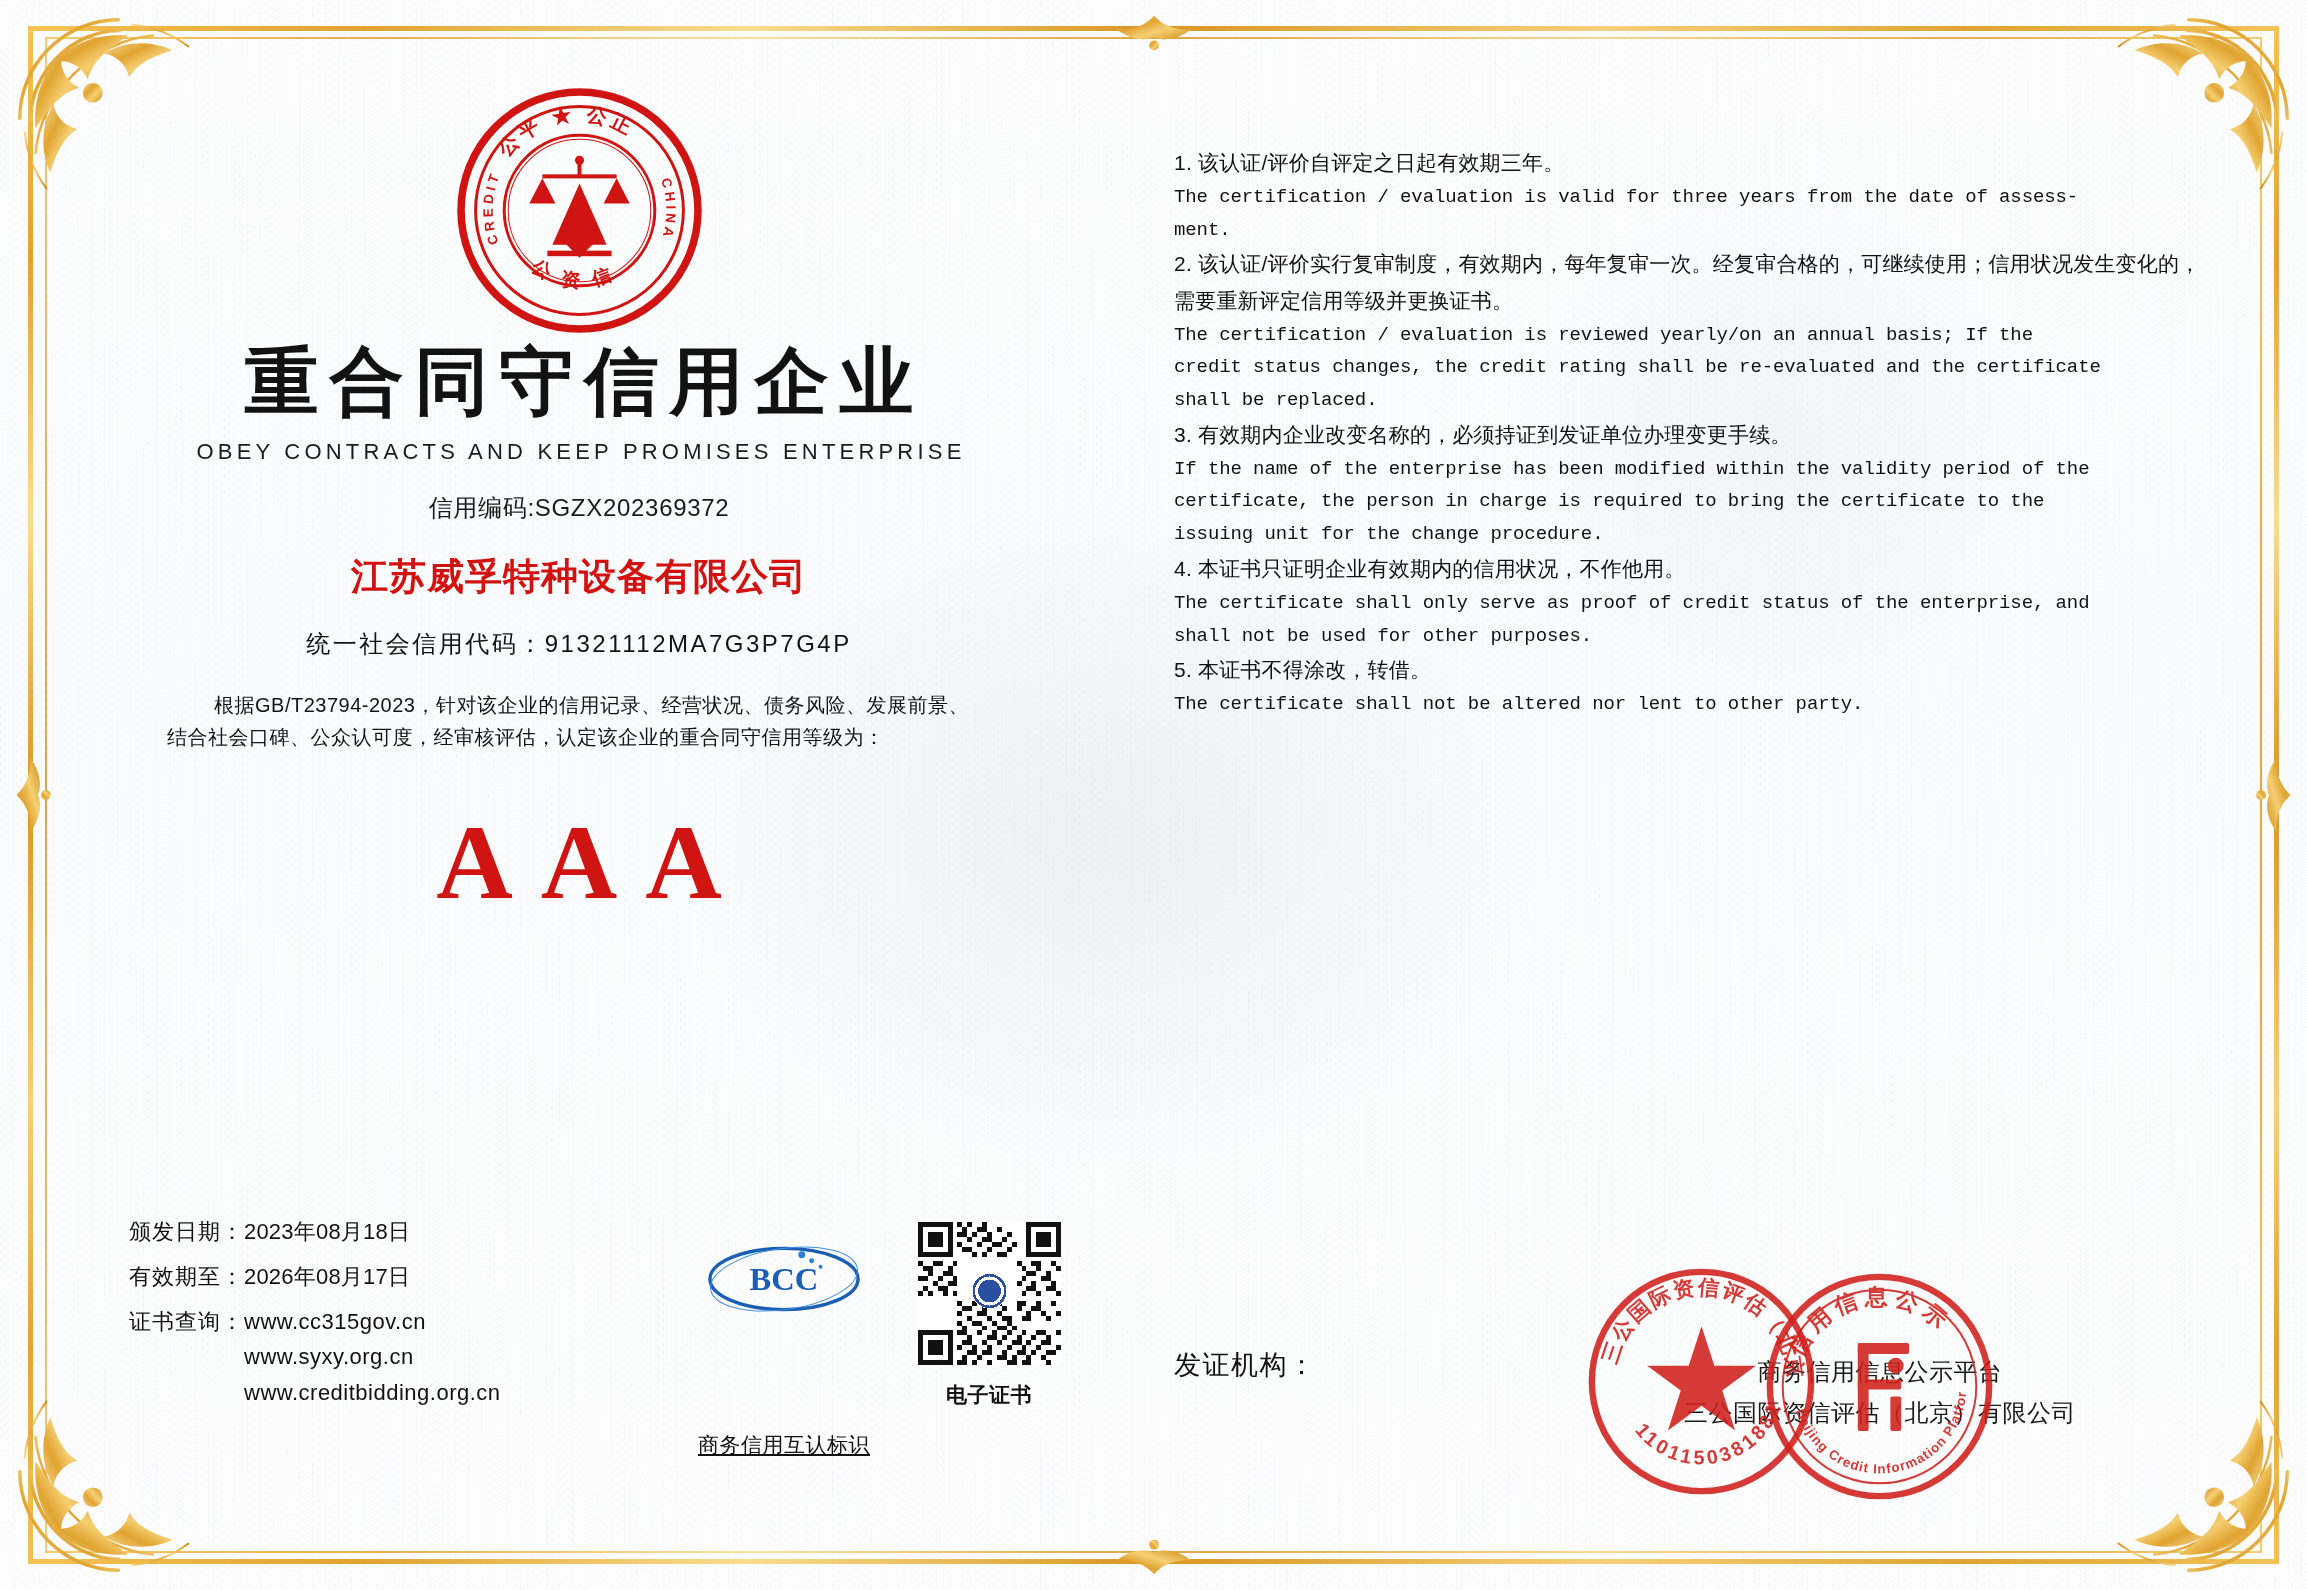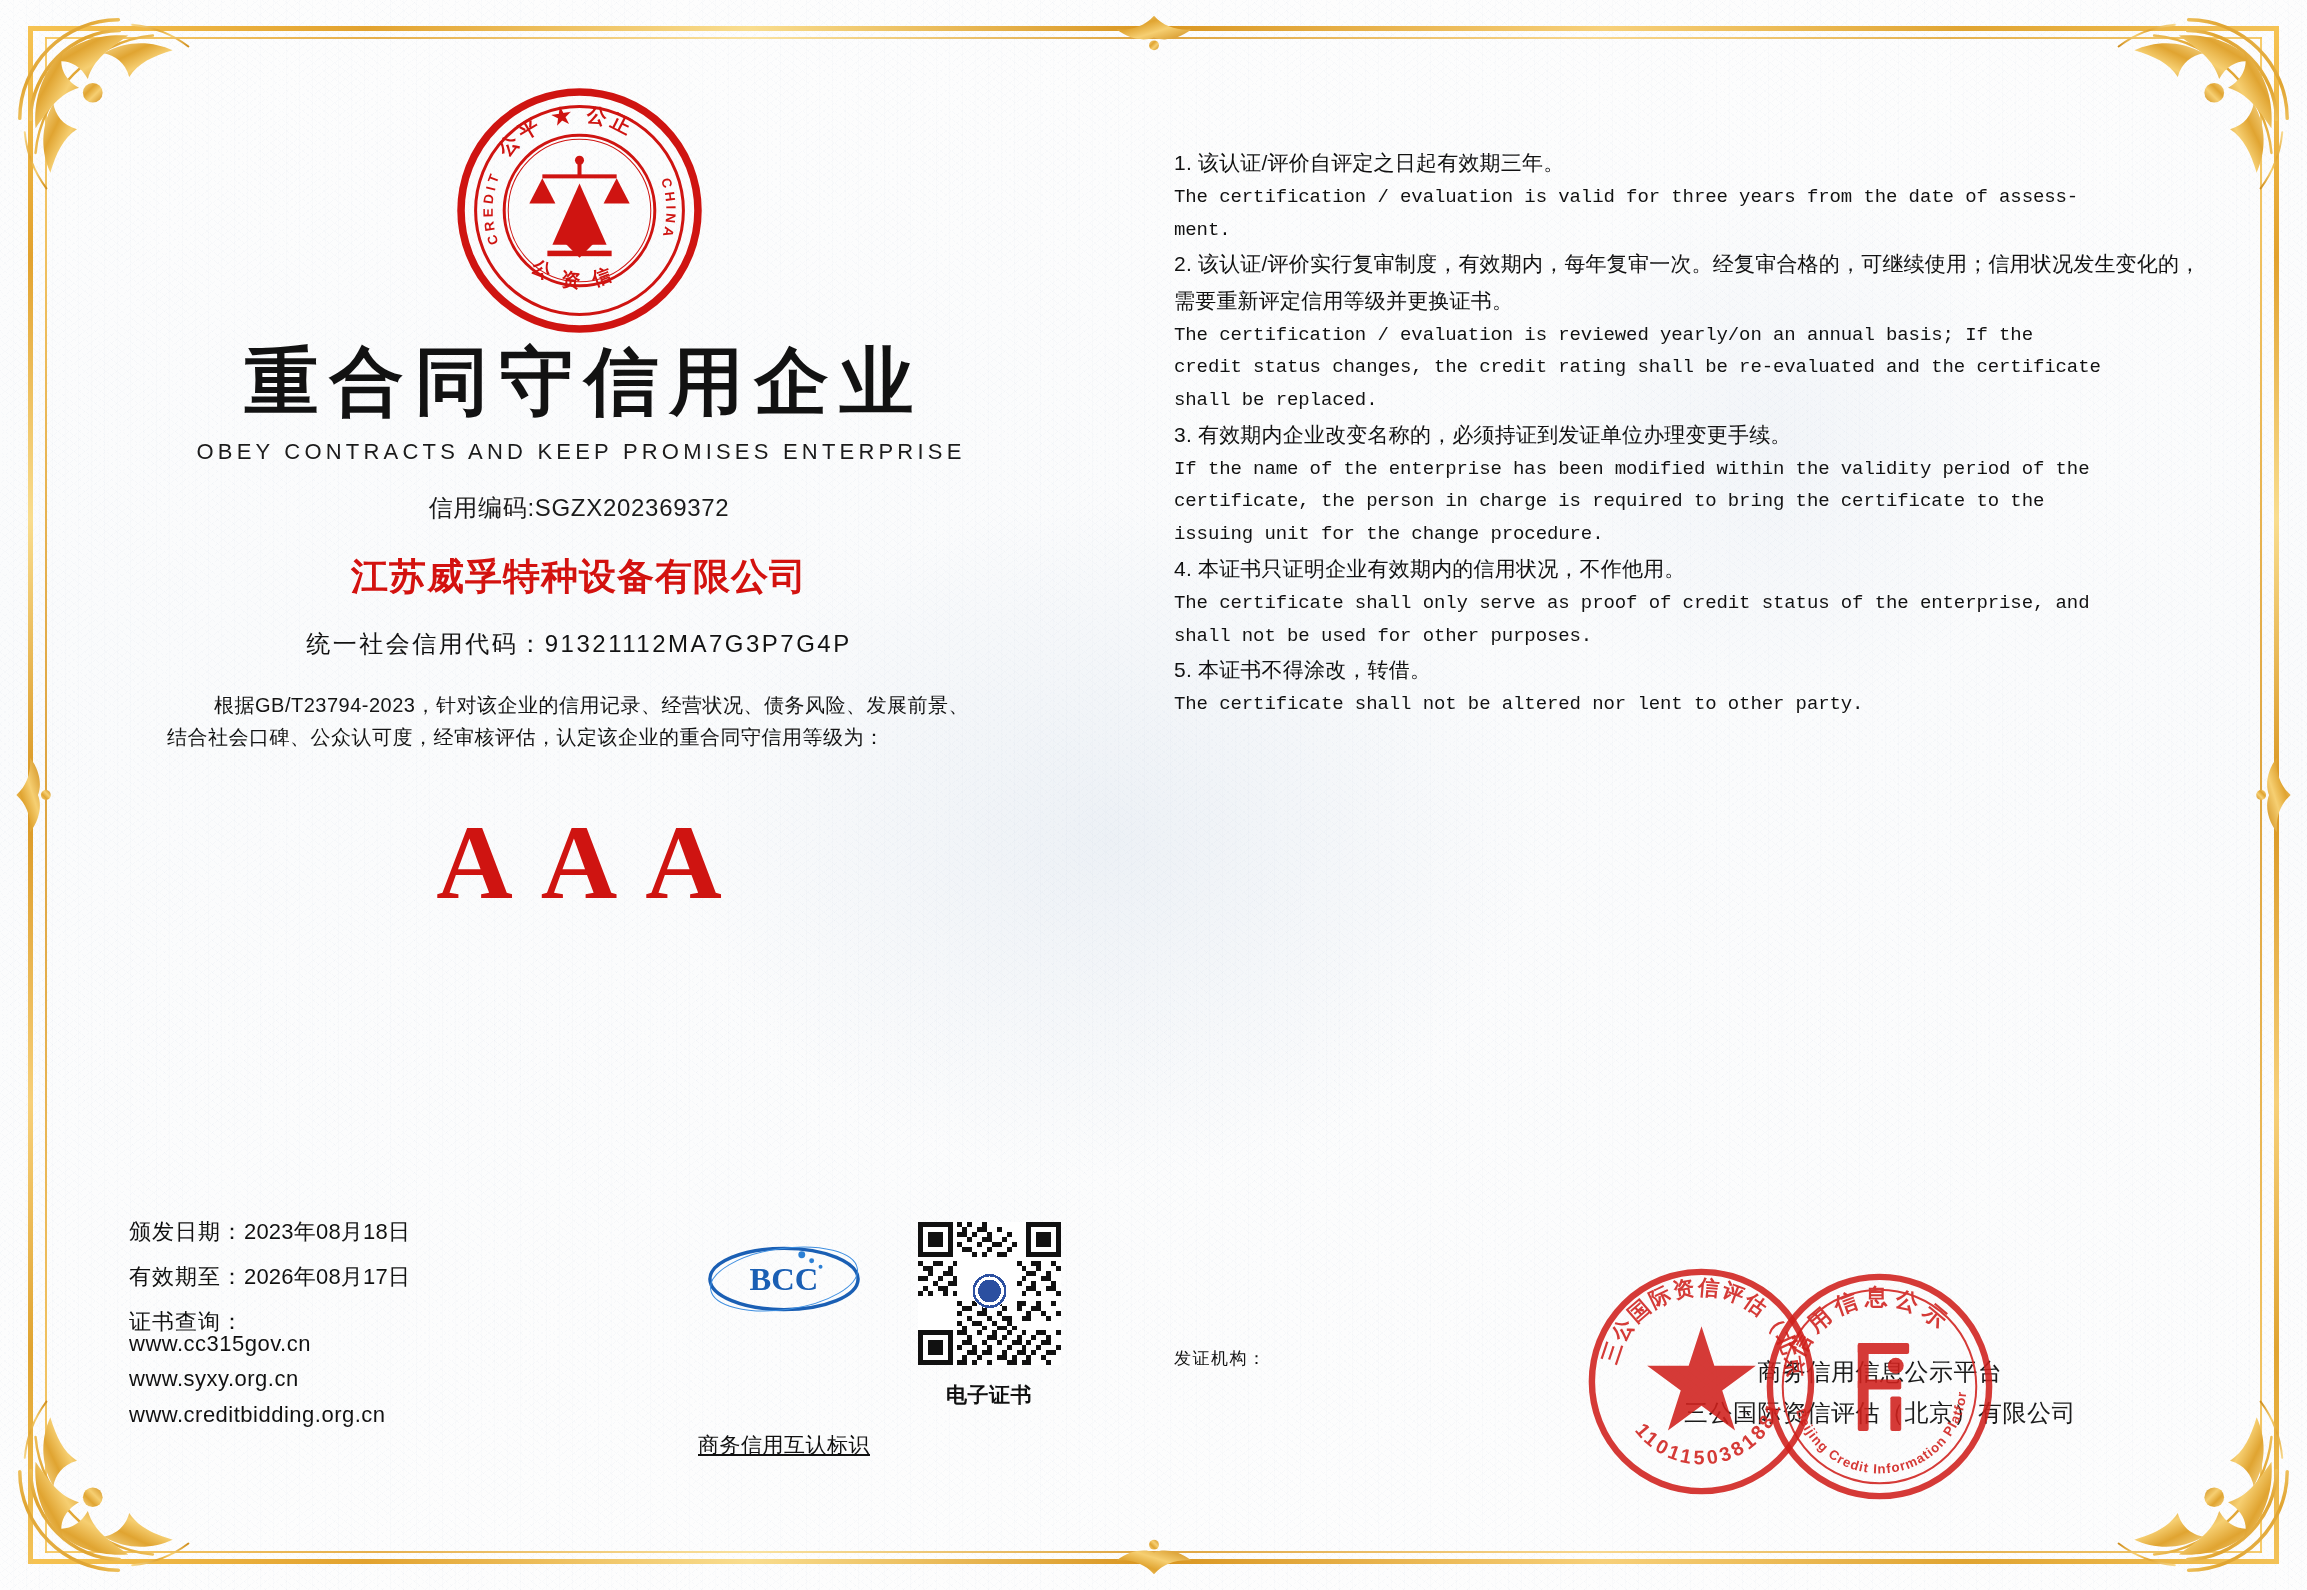--- a/index.html
+++ b/index.html
@@ -181,21 +181,21 @@
     position: absolute;
     left: 55px;
     top: 0;
     font-size: 22px;
     color: #111;
     line-height: 1.0;
   }
   .info-row { margin-bottom: 23px; letter-spacing: 0.2px; white-space: nowrap; }
   .info-row .label { letter-spacing: 1px; }
   .query-block { margin-top: 1px; }
-  .query-row { display:flex;flex-direction:column; }
+  .query-row { display:flex; }
   .query-row .label { white-space: nowrap; letter-spacing: 1px; }
   .query-urls { display: flex; flex-direction: column; }
   .query-urls span { margin-bottom: 13.3px; letter-spacing: 0.5px; font-size: 22px; }
 
   
   .bcc-wrap {
     position: absolute;
     left: 631px;
     top: 11px;
     width: 158px;
@@ -258,21 +258,21 @@
     font-family: "Liberation Mono", monospace;
     font-size: 19px;
     letter-spacing: -0.1px;
   }
 
   
   .issuer {
     position: absolute;
     left: 1100px;
     top: 1288px;
-    font-size: 17px;
+    font-size: 27px;
     color: #111;
     letter-spacing: 1.5px;
   }
 
   .seal-zone {
     position: absolute;
     left: 1509px;
     top: 1204px;
     width: 493px;
     height: 257px;

